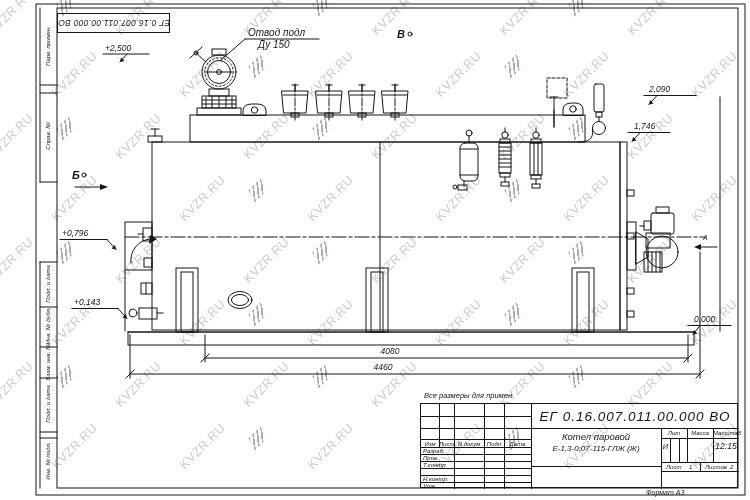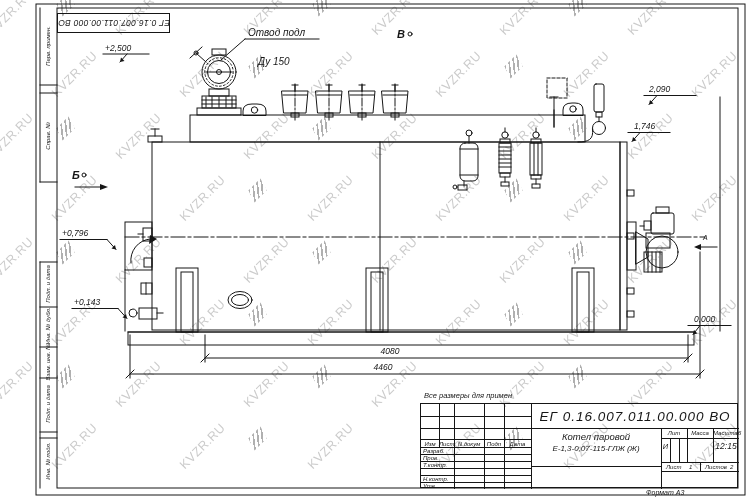--- a/index.html
+++ b/index.html
@@ -39,21 +39,21 @@
   #tbScale{position:absolute;left:292px;top:37px;width:26px;text-align:center;font:italic 8.5px "Liberation Sans",sans-serif;}
   #tbLit{position:absolute;left:240px;top:38px;width:9px;text-align:center;font:italic 7.5px "Liberation Sans",sans-serif;}
   .kvzr-ico{position:absolute;left:6px;top:5px;width:16px;height:13px;
             background:repeating-linear-gradient(115deg,#111 0 2.2px,transparent 2.2px 4.8px);transform:skewX(-14deg);}
   #tbLogo{position:absolute;left:240px;top:64px;width:78px;height:21px;}
   #tbLogoTxt{position:absolute;left:24px;top:2px;font:bold 14px "Liberation Sans",sans-serif;letter-spacing:.5px;}
   .logoSub{position:absolute;left:60px;font:4.5px "Liberation Sans",sans-serif;color:#333;white-space:nowrap;}
   #note{position:absolute;left:424px;top:391px;font:italic 7.5px "Liberation Sans",sans-serif;z-index:3;}
   #fmt{position:absolute;left:646px;top:489px;font:italic 7px "Liberation Sans",sans-serif;z-index:3;}
   #lbl1{position:absolute;left:248px;top:27px;font:italic 10px "Liberation Sans",sans-serif;z-index:3;}
-  #lbl2{position:absolute;left:258px;top:56px;font:italic 10px "Liberation Sans",sans-serif;z-index:3;}
+  #lbl2{position:absolute;left:258px;top:39px;font:italic 10px "Liberation Sans",sans-serif;z-index:3;}
 </style>
 </head>
 <body>
 
 <div id="page">
 
   <div id="wm">
       <span class="wm-text" style="left: -15px; top: 28px;">KVZR.RU</span>
       <span class="wm-logo" style="left: 57px; top: -2px;"></span>
       <span class="wm-text" style="left: 113px; top: 28px;">KVZR.RU</span>

